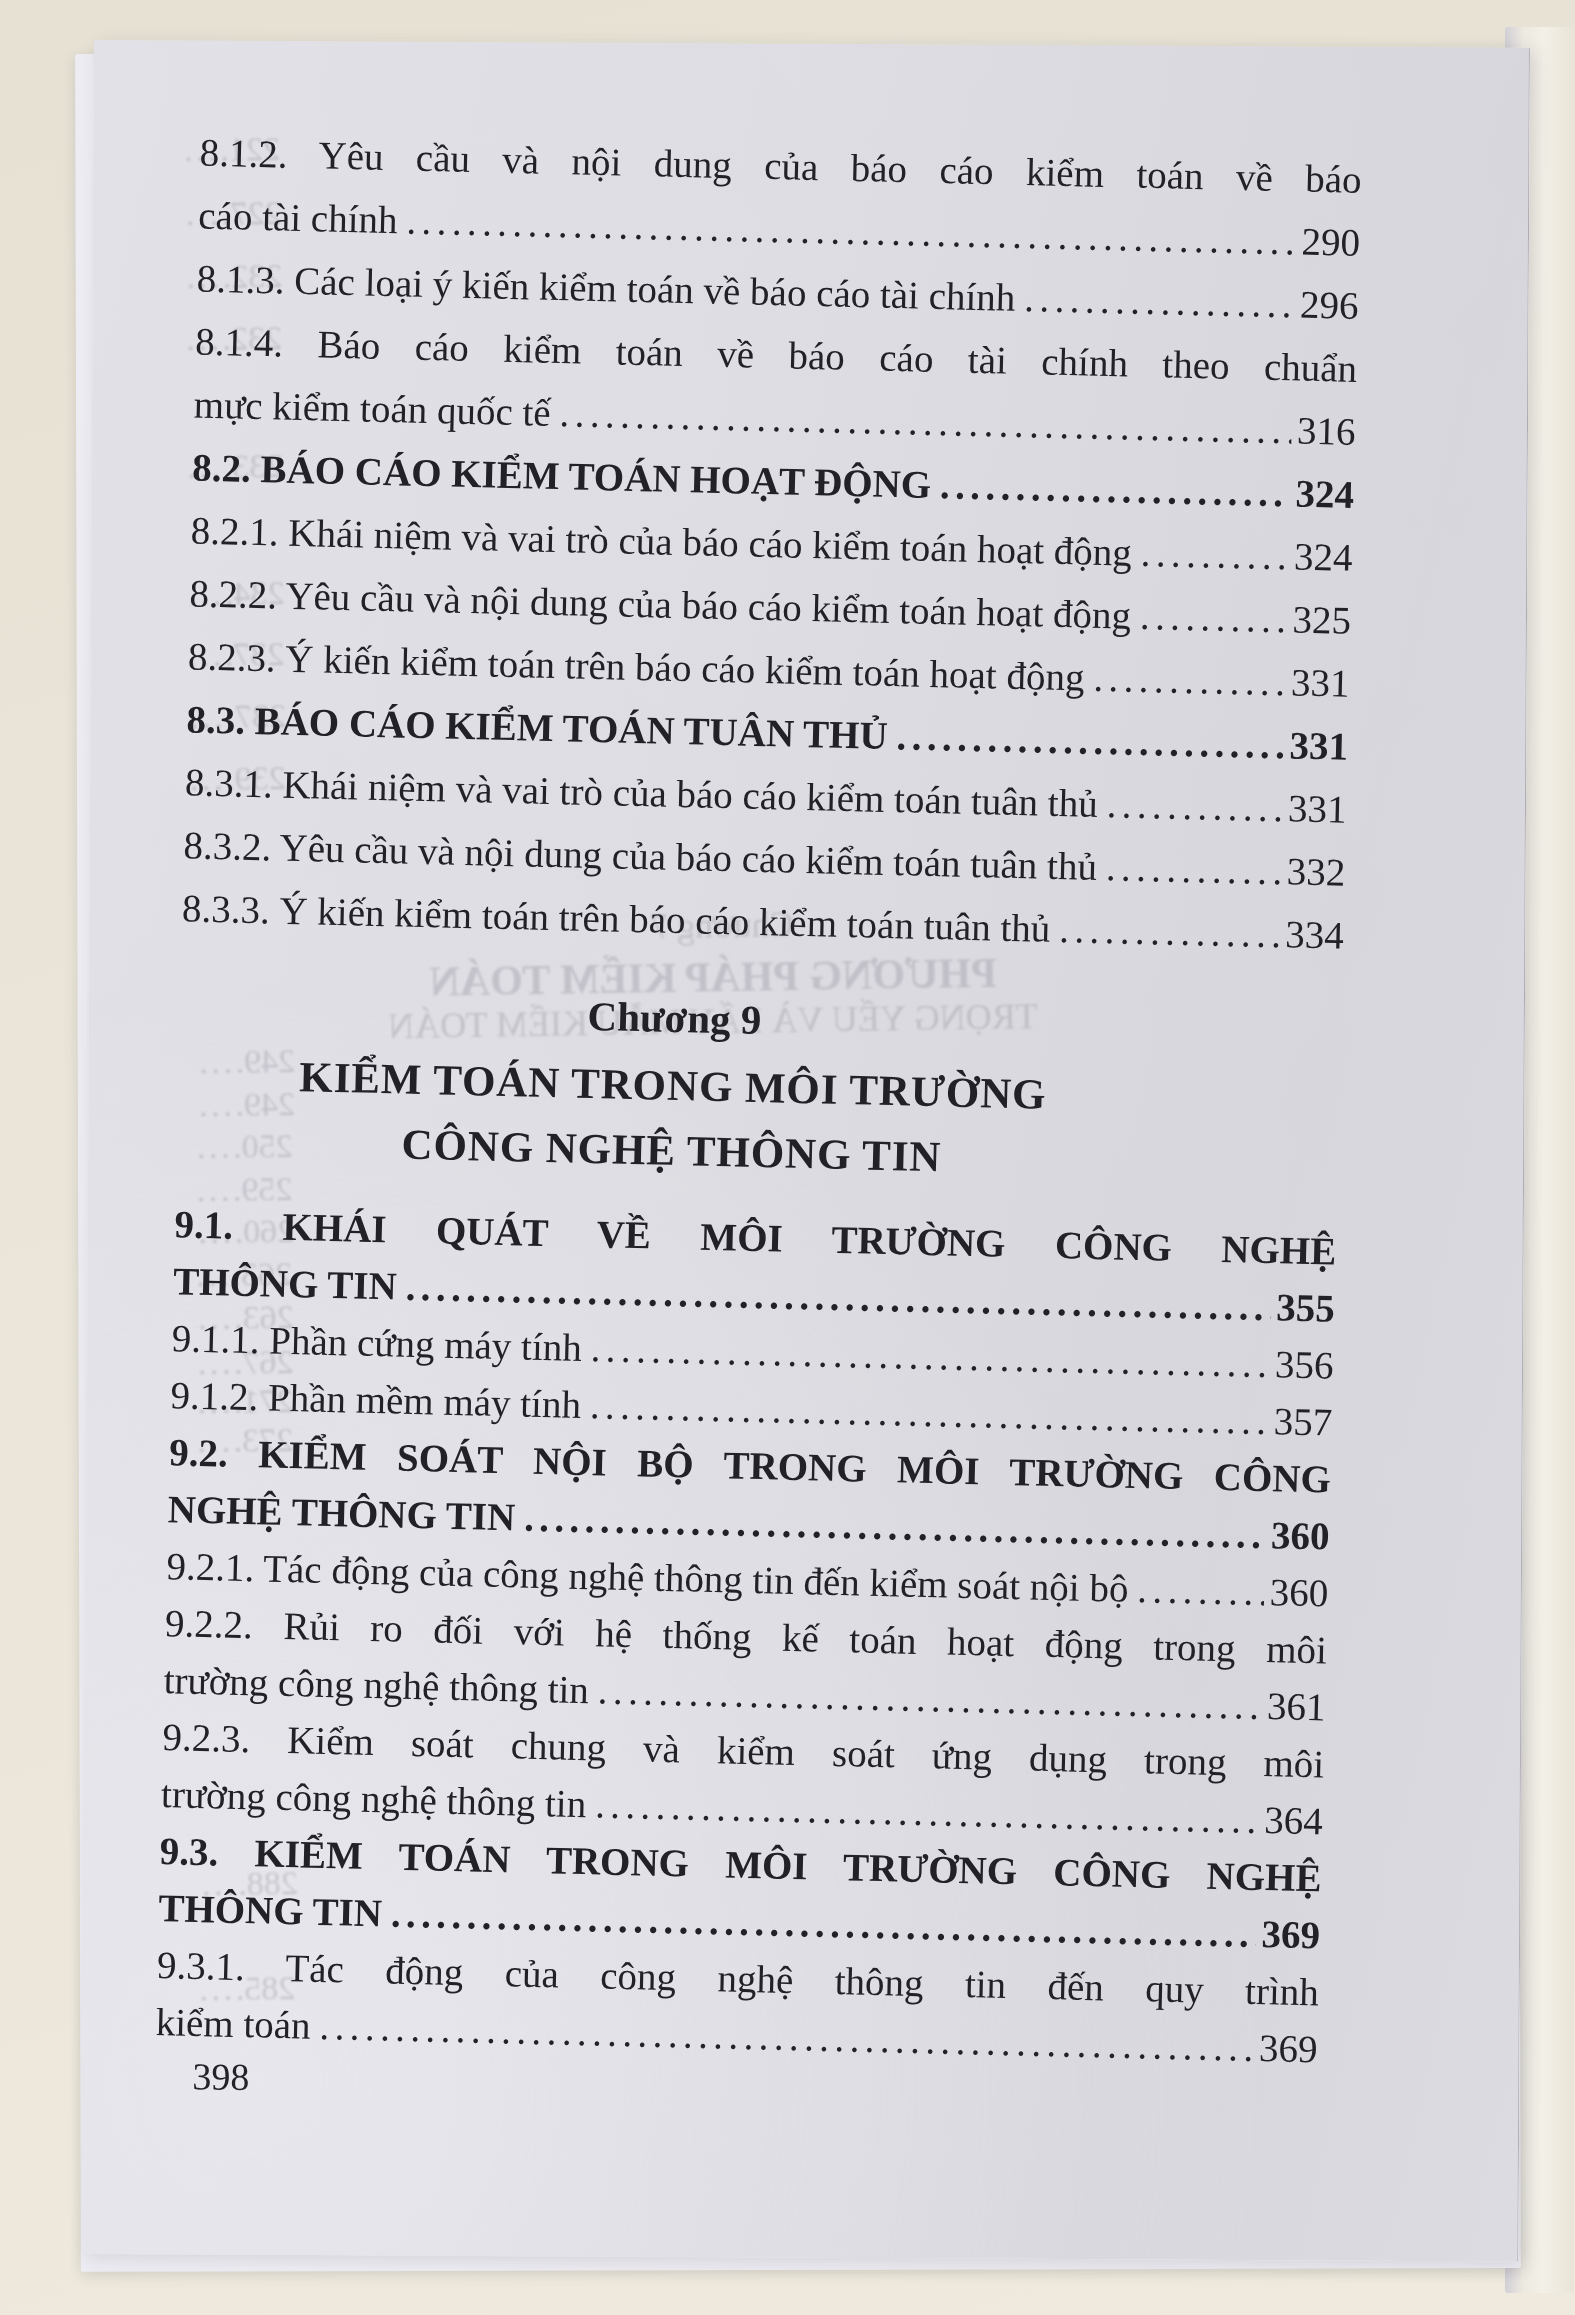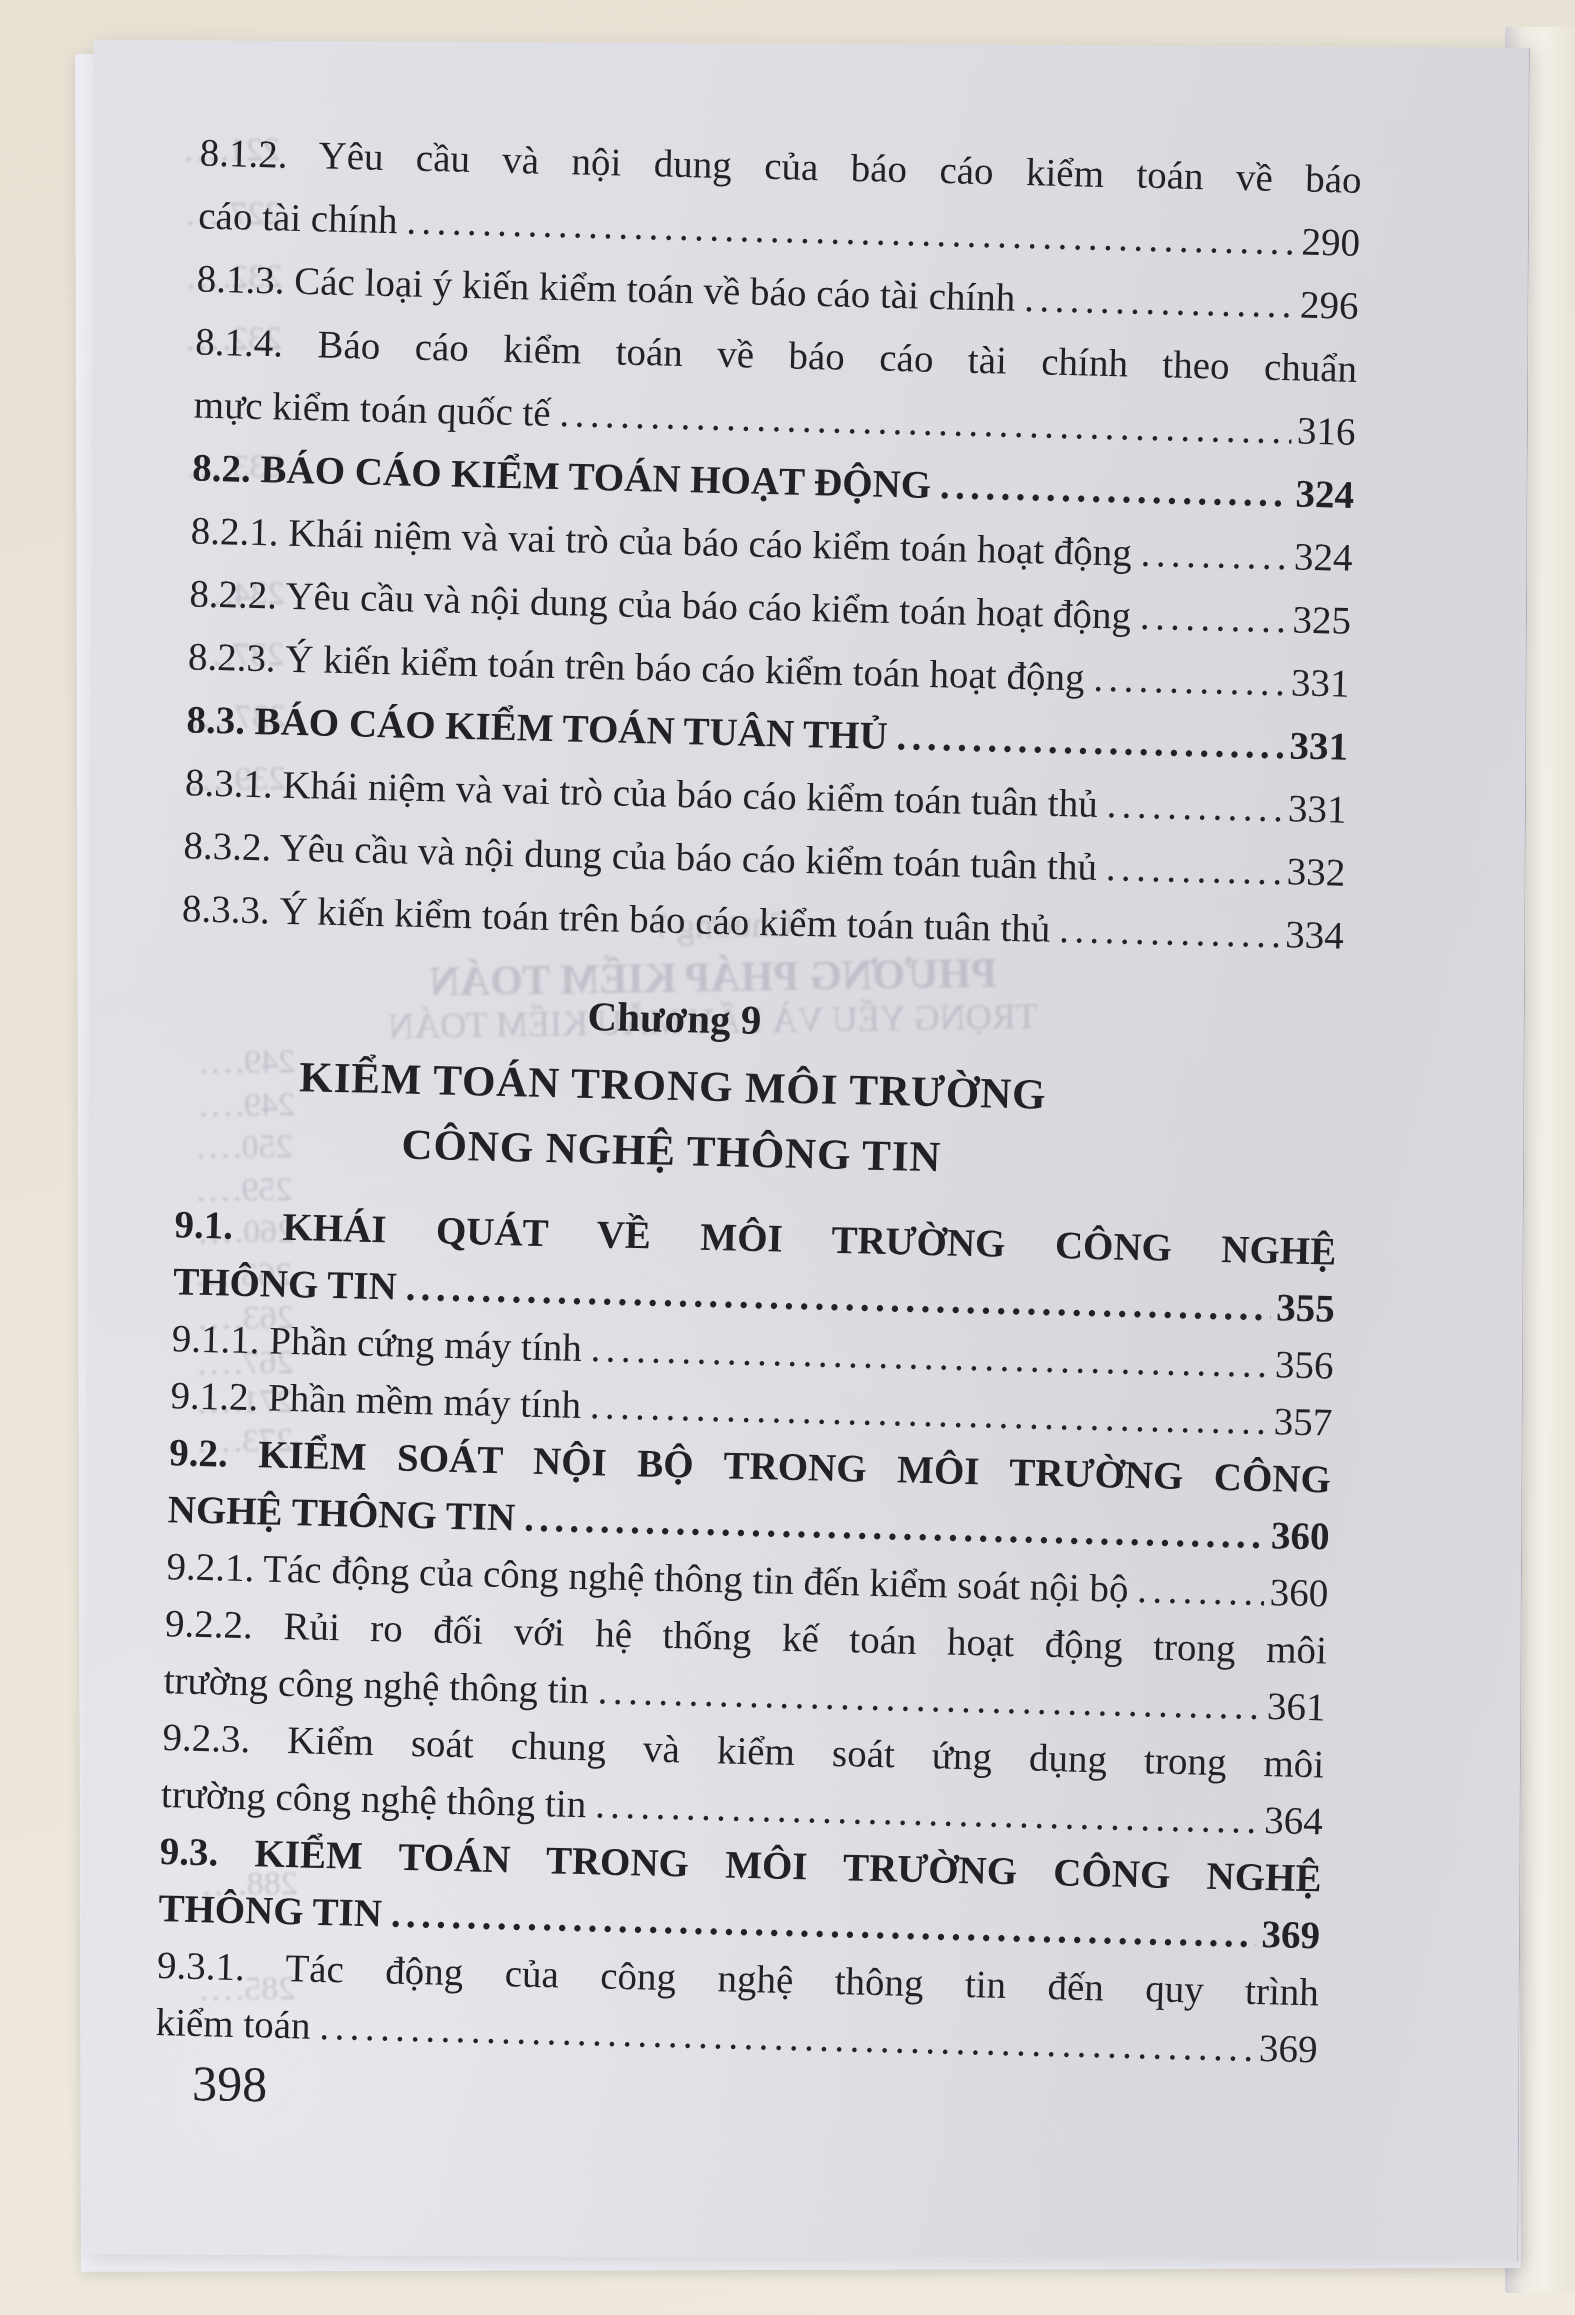--- a/index.html
+++ b/index.html
@@ -40,21 +40,21 @@
   .tline .t{white-space:nowrap;}
   .lead{flex:1 1 auto;overflow:hidden;white-space:nowrap;margin:0 5.4px 0 9px;}
   .lead::before{content:"..........................................................................................................................................................";
     letter-spacing:5.4px;}
   .pg{white-space:nowrap;}
   
   .chap{transform:translateX(-86px);text-align:center;margin-top:33px;}
   .kicker{font-weight:700;font-size:41px;height:69px;line-height:69px;}
   .ctitle{font-weight:700;font-size:43px;height:65px;line-height:65px;letter-spacing:0.9px;}
   .sec9{margin-top:23.5px;}
-  .footer{position:absolute;left:109px;top:2014px;font-size:50px;color:#24232a;
+  .footer{position:absolute;left:109px;top:2014px;font-size:38px;color:#24232a;
     transform:rotate(0.4deg);}
 </style>
 </head>
 <body>
 
 <div class="scene">
   <div class="fore-edge"></div>
   <div class="under-page"></div>
   <div class="page">
     <div id="ghost-layer">

